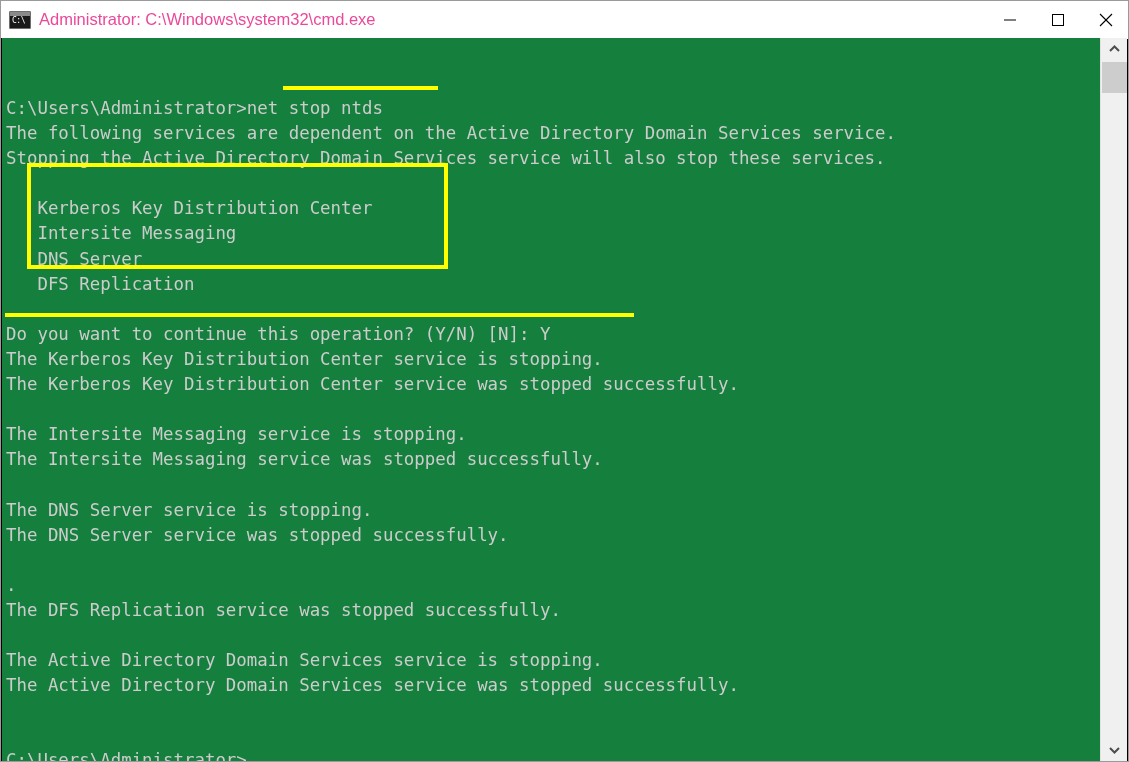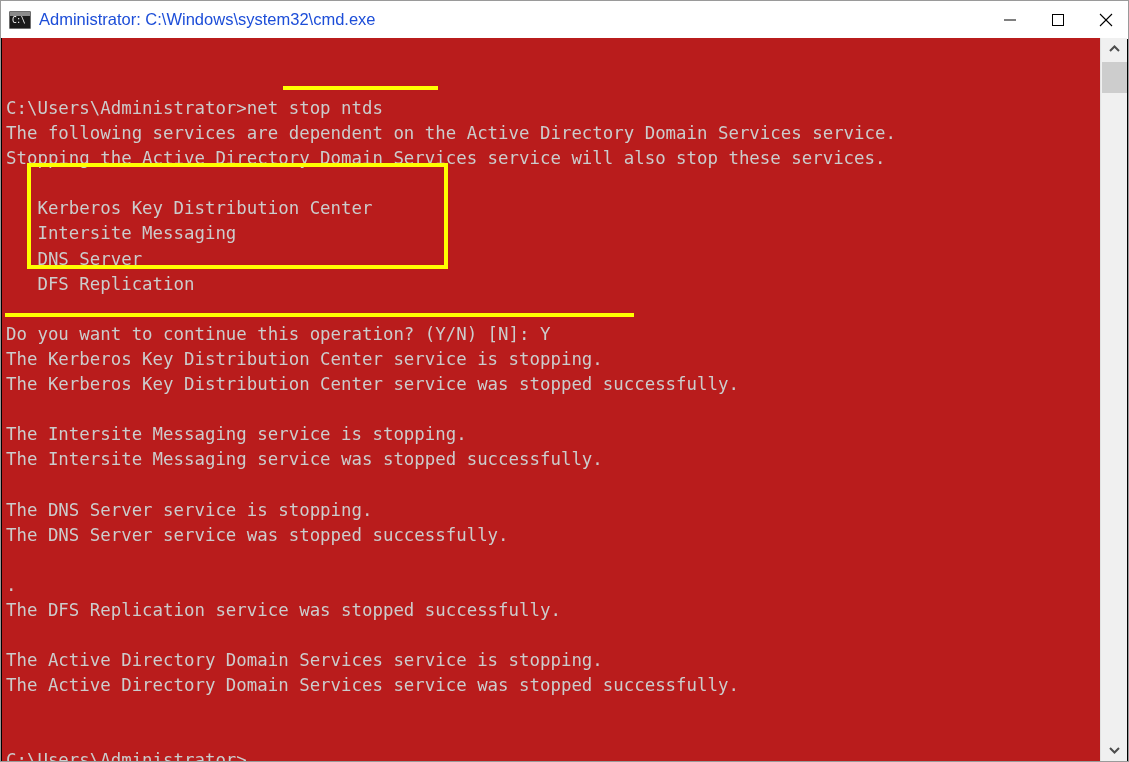--- a/index.html
+++ b/index.html
@@ -62,21 +62,21 @@
     left: 2px;
     top: 4px;
     font-family: "DejaVu Sans Mono", monospace;
     font-size: 8px;
     line-height: 9px;
     color: #ffffff;
     letter-spacing: -0.5px;
   }
   .title-text {
     font-size: 16.5px;
-    color: #1d4ed8;
+    color: #ec4899;
     white-space: nowrap;
     flex: 1 1 auto;
     letter-spacing: 0px;
   }
   .win-controls {
     display: flex;
     height: 38px;
     flex: 0 0 auto;
   }
   .win-btn {
@@ -89,21 +89,21 @@
   }
   .win-btn svg { display: block; }
 
   
   .terminal {
     position: absolute;
     left: 1px;
     top: 38px;
     width: 1100px;
     height: 723px;
-    background: #b91c1c;
+    background: #15803d;
     overflow: hidden;
   }
   .console-text {
     position: absolute;
     left: 4px;
     top: 58px;
     margin: 0;
     font-family: "DejaVu Sans Mono", monospace;
     font-size: 17.4px;
     line-height: 25.1px;

